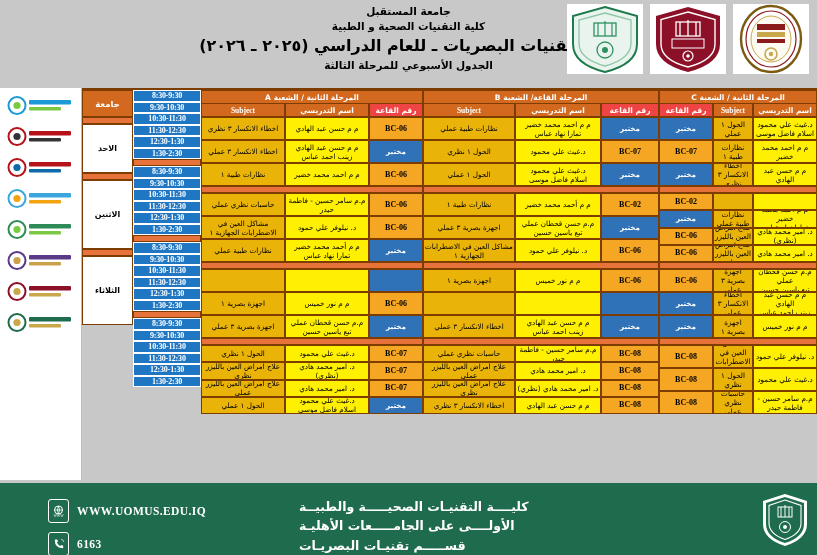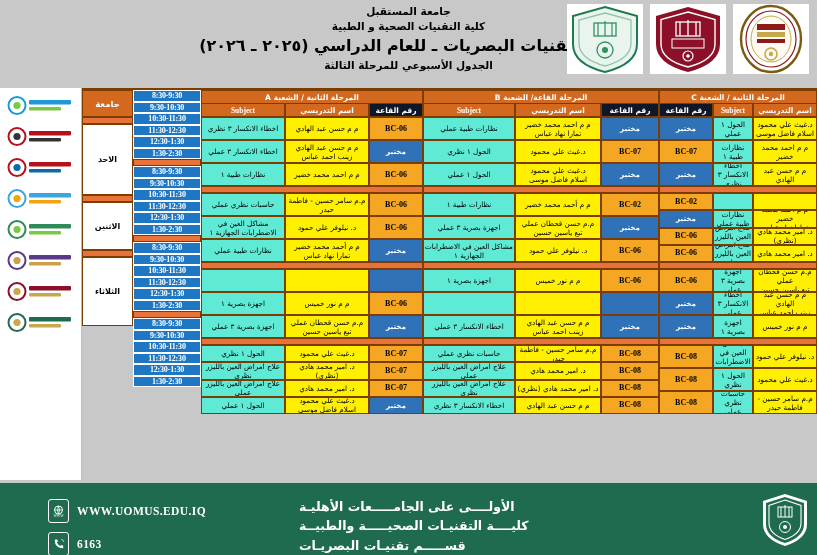--- a/index.html
+++ b/index.html
@@ -61,21 +61,21 @@
   }
   .subhead{
     display:flex;flex-direction:row;height:14px;
   }
   .subhead > div{
     height:14px;line-height:13px;font-size:7.5px;font-weight:bold;
     text-align:center;box-sizing:border-box;
     border:1px solid #7d3c00;
     overflow:hidden;
   }
-  .sh-room{width:54px;background:#0f172a;color:#fff;}
+  .sh-room{width:54px;background:#ef4444;color:#fff;}
   .sh-teach{width:64px;background:#d2691e;color:#fff;}
   .sh-subj{flex:1;background:#d2691e;color:#fff;font-family:"Liberation Serif",serif;font-size:9px;}
 
   .sh-b-room{width:58px;}
   .sh-b-teach{width:86px;}
 
   .sh-a-room{width:54px;}
   .sh-a-teach{width:84px;}
 
   .head-time{
@@ -98,21 +98,21 @@
     box-sizing:border-box;border:1px solid #7d3c00;
     font-size:7.2px;display:flex;align-items:center;justify-content:center;
     text-align:center;overflow:hidden;line-height:1.25;
     padding:0 1px;
   }
   .c-room{font-weight:bold;font-family:"Liberation Serif",serif;font-size:8px;}
   .room-hall{background:#f5a623;color:#000;}
   .room-lab{background:#2f72b8;color:#ffffff;font-family:"DejaVu Sans",sans-serif;font-size:7.2px;}
   .room-blank{background:#2f72b8;}
   .c-teacher{background:#ffef00;color:#000;}
-  .c-subject{background:#5eead4;color:#000;}
+  .c-subject{background:#eab308;color:#000;}
 
   .time-cell{
     box-sizing:border-box;border:1px solid #ffffff;
     background:#1f77c4;color:#ffffff;
     font-size:8px;font-weight:bold;
     display:flex;align-items:center;justify-content:center;
     font-family:"Liberation Serif",serif;
     letter-spacing:-.2px;
   }
   .day-cell{
@@ -595,23 +595,23 @@
           <div class="time-cell" style="height: 11.5px;">12:30-1:30</div>
           <div class="time-cell" style="height: 11.5px;">1:30-2:30</div>
         </div>
       </div>
   </div>
 
   <div class="sect w-day">
     <div class="head-day">جامعة</div>
     <div id="body-day">
         <div class="daysep"></div>
-        <div class="day-cell" style="height: 71px;">الاحد</div>
+        <div class="day-cell" style="height: 49px;">الاحد</div>
         <div class="daysep"></div>
-        <div class="day-cell" style="height: 48px;">الاثنين</div>
+        <div class="day-cell" style="height: 69px;">الاثنين</div>
         <div class="daysep"></div>
         <div class="day-cell" style="height: 69px;">الثلاثاء</div>
       </div>
   </div>
 </div>
 
 <div class="footer">
   <div class="footer-inner">
     <div class="f-brand">
       <svg class="f-logo-shield" viewBox="0 0 48 54">
@@ -619,22 +619,22 @@
         <path d="M24 4 L43 10 L43 31 Q43 44 24 50 Q5 44 5 31 L5 10 Z" fill="#1f6b4d"></path>
         <path d="M24 7 L40 12.5 L40 30 Q40 41 24 46.5 Q8 41 8 30 L8 12.5 Z" fill="none" stroke="#ffffff" stroke-width="1.1"></path>
         <rect x="17" y="14" width="14" height="10" fill="none" stroke="#ffffff" stroke-width="1"></rect>
         <path d="M20 14 L20 24 M24 12 L24 24 M28 14 L28 24" stroke="#ffffff" stroke-width="1"></path>
         <circle cx="24" cy="34" r="5.5" fill="none" stroke="#ffffff" stroke-width="1"></circle>
         <circle cx="24" cy="34" r="2" fill="#ffffff"></circle>
       </svg>
     </div>
 
     <div class="f-center">
+      <div>كليــــة التقنيـات الصحيـــــة والطبيــة</div>
       <div>الأولــــى على الجامـــــعات الأهليـة</div>
-      <div>كليــــة التقنيـات الصحيـــــة والطبيــة</div>
       <div>قســـــم تقنيـات البصريـات</div>
     </div>
 
     <div class="f-contact">
       <div class="f-row">
         <span class="f-ico">
           <svg width="13" height="13" viewBox="0 0 13 13">
             <circle cx="6.5" cy="5" r="4" fill="none" stroke="#fff" stroke-width="1"></circle>
             <path d="M2.5 5 H10.5 M6.5 1 Q8.6 5 6.5 9 M6.5 1 Q4.4 5 6.5 9" fill="none" stroke="#fff" stroke-width=".8"></path>
             <text x="6.5" y="12.4" font-size="3.6" fill="#fff" text-anchor="middle" font-family="'Liberation Serif',serif">WWW</text>

